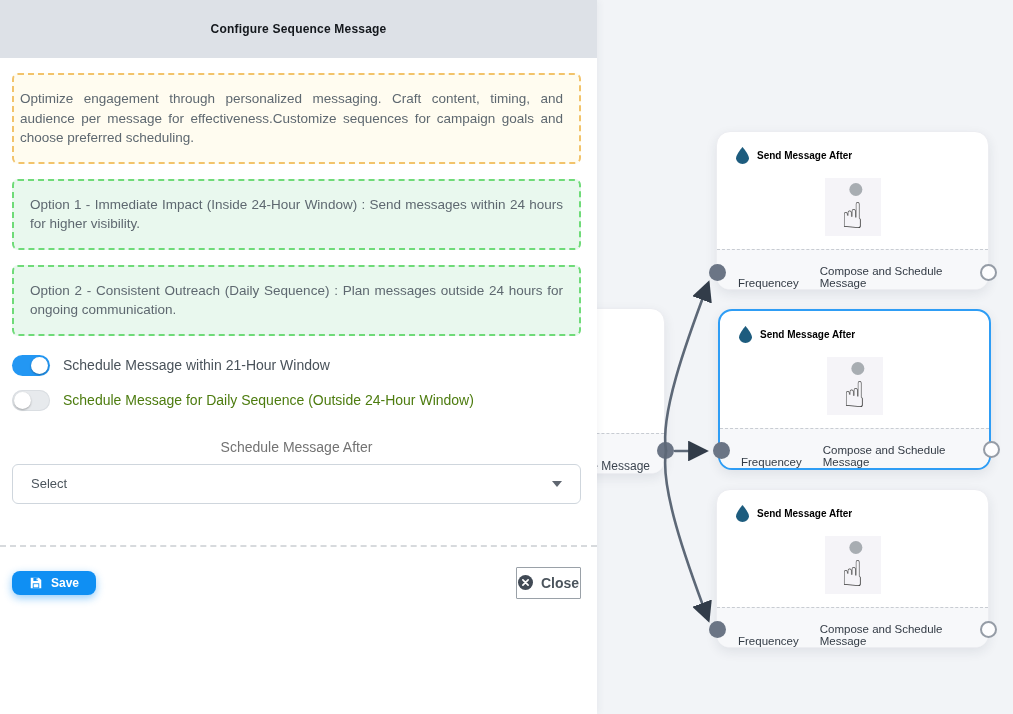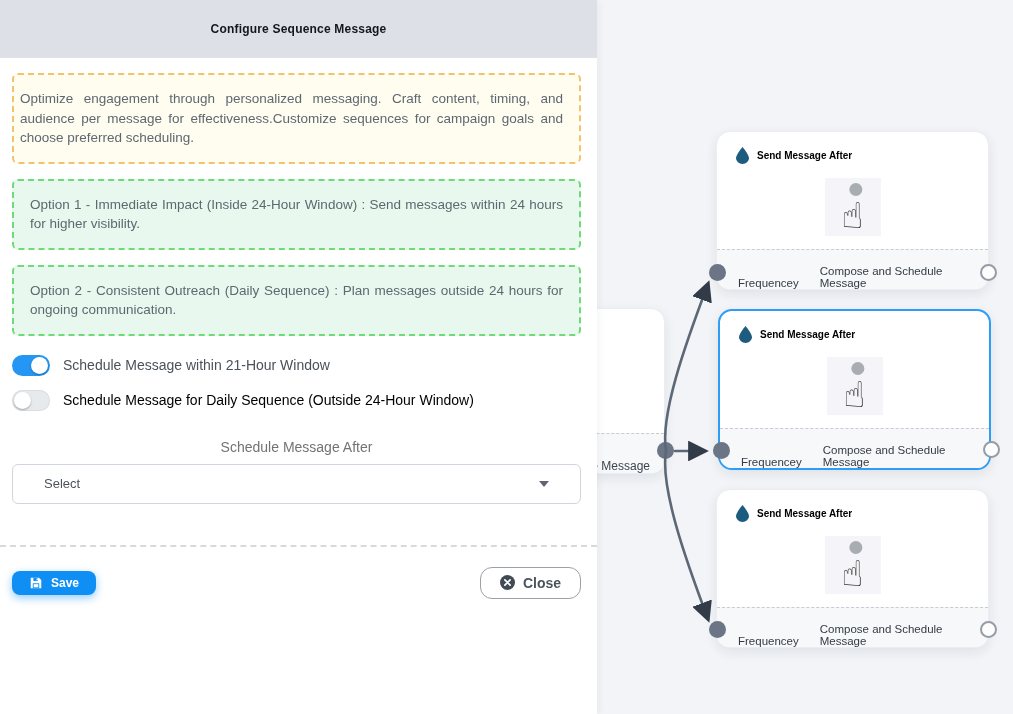--- a/index.html
+++ b/index.html
@@ -21,41 +21,41 @@
 
   .toggle-row { display:flex; align-items:center; gap:13px; margin:19px 0 14px; }
   .toggle-row.second { margin:14px 0 0; }
   .switch { width:38px; height:21px; border-radius:11px; position:relative;
     background:#e7eaed; box-shadow:inset 0 0 0 1px #dadee2; flex:0 0 auto; cursor:pointer; }
   .switch::after { content:""; position:absolute; top:2px; left:2px; width:17px;
     height:17px; border-radius:50%; background:#fff; box-shadow:0 1px 2px rgba(0,0,0,.3); }
   .switch.on { background:#2397f3; box-shadow:none; }
   .switch.on::after { left:19px; }
   .toggle-label { font-size:14px; color:#49525a; }
-  .toggle-label.muted { color:#000000; }
+  .toggle-label.muted { color:#4d7c0f; }
 
   .field-label { margin-top:28px; font-size:14px; color:#737373;text-align:center; }
   .select-box { margin-top:9px; height:40px; border:1px solid #cfd6dd; border-radius:6px;
     background:#fff; display:flex; align-items:center; justify-content:space-between;
-    padding:0 31px; cursor:pointer; }
+    padding:0 18px; cursor:pointer; }
   .select-value { font-size:13px; color:#4b545c; }
   .caret { width:0; height:0; border-left:5px solid transparent;
     border-right:5px solid transparent; border-top:6px solid #5f6670; }
 
   .dashed-divider { border:0; border-top:2px dashed #d7dadd; margin:41px -16px 0 -12px; }
 
   .panel-actions { display:flex; align-items:center; justify-content:space-between;
     padding-top:20px; }
   .btn { display:inline-flex; align-items:center; gap:8px; cursor:pointer;
     font-family:inherit; }
   .btn-save { background:#0f8ff3; border:none; border-radius:8px; padding:5px 17px;
     color:#fff; font-size:12px; font-weight:700;
     box-shadow:0 3px 8px rgba(15,143,243,.45);justify-content:center; }
-  .btn-close { background:#fff; border:1px solid #9aa1a8; border-radius:12px;
-    padding:7px 19px; color:#4b545c; font-size:14px; font-weight:600; }
+  .btn-close { background:#fff; border:1px solid #9aa1a8; border-radius:1px;
+    padding:7px 1px; color:#4b545c; font-size:14px; font-weight:600; }
 
   
   .canvas { position:absolute; left:597px; top:0; width:416px; height:714px;
     background:#f2f4f7; overflow:hidden; z-index:1; }
 
   .node { position:absolute; width:273px; background:#fff; border-radius:14px;
     border:1px solid #ecedf1; box-shadow:0 4px 12px rgba(35,45,65,.09);
     display:flex; flex-direction:column; }
   .node.selected { border:2px solid #2e9df5; }
   .node-header { padding:15px 0 0 19px; display:flex; align-items:center; gap:8px;

